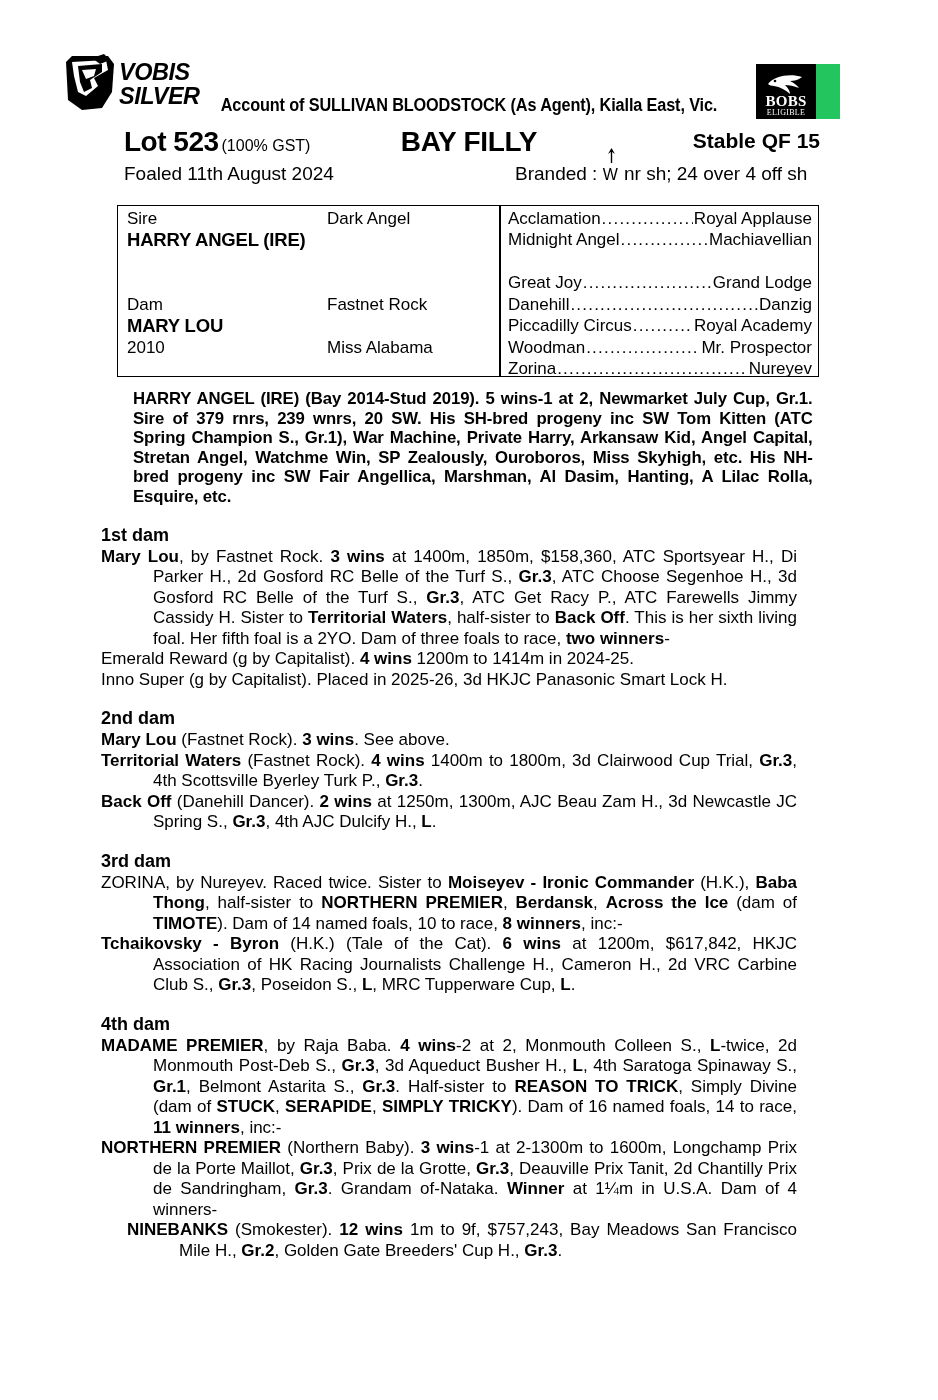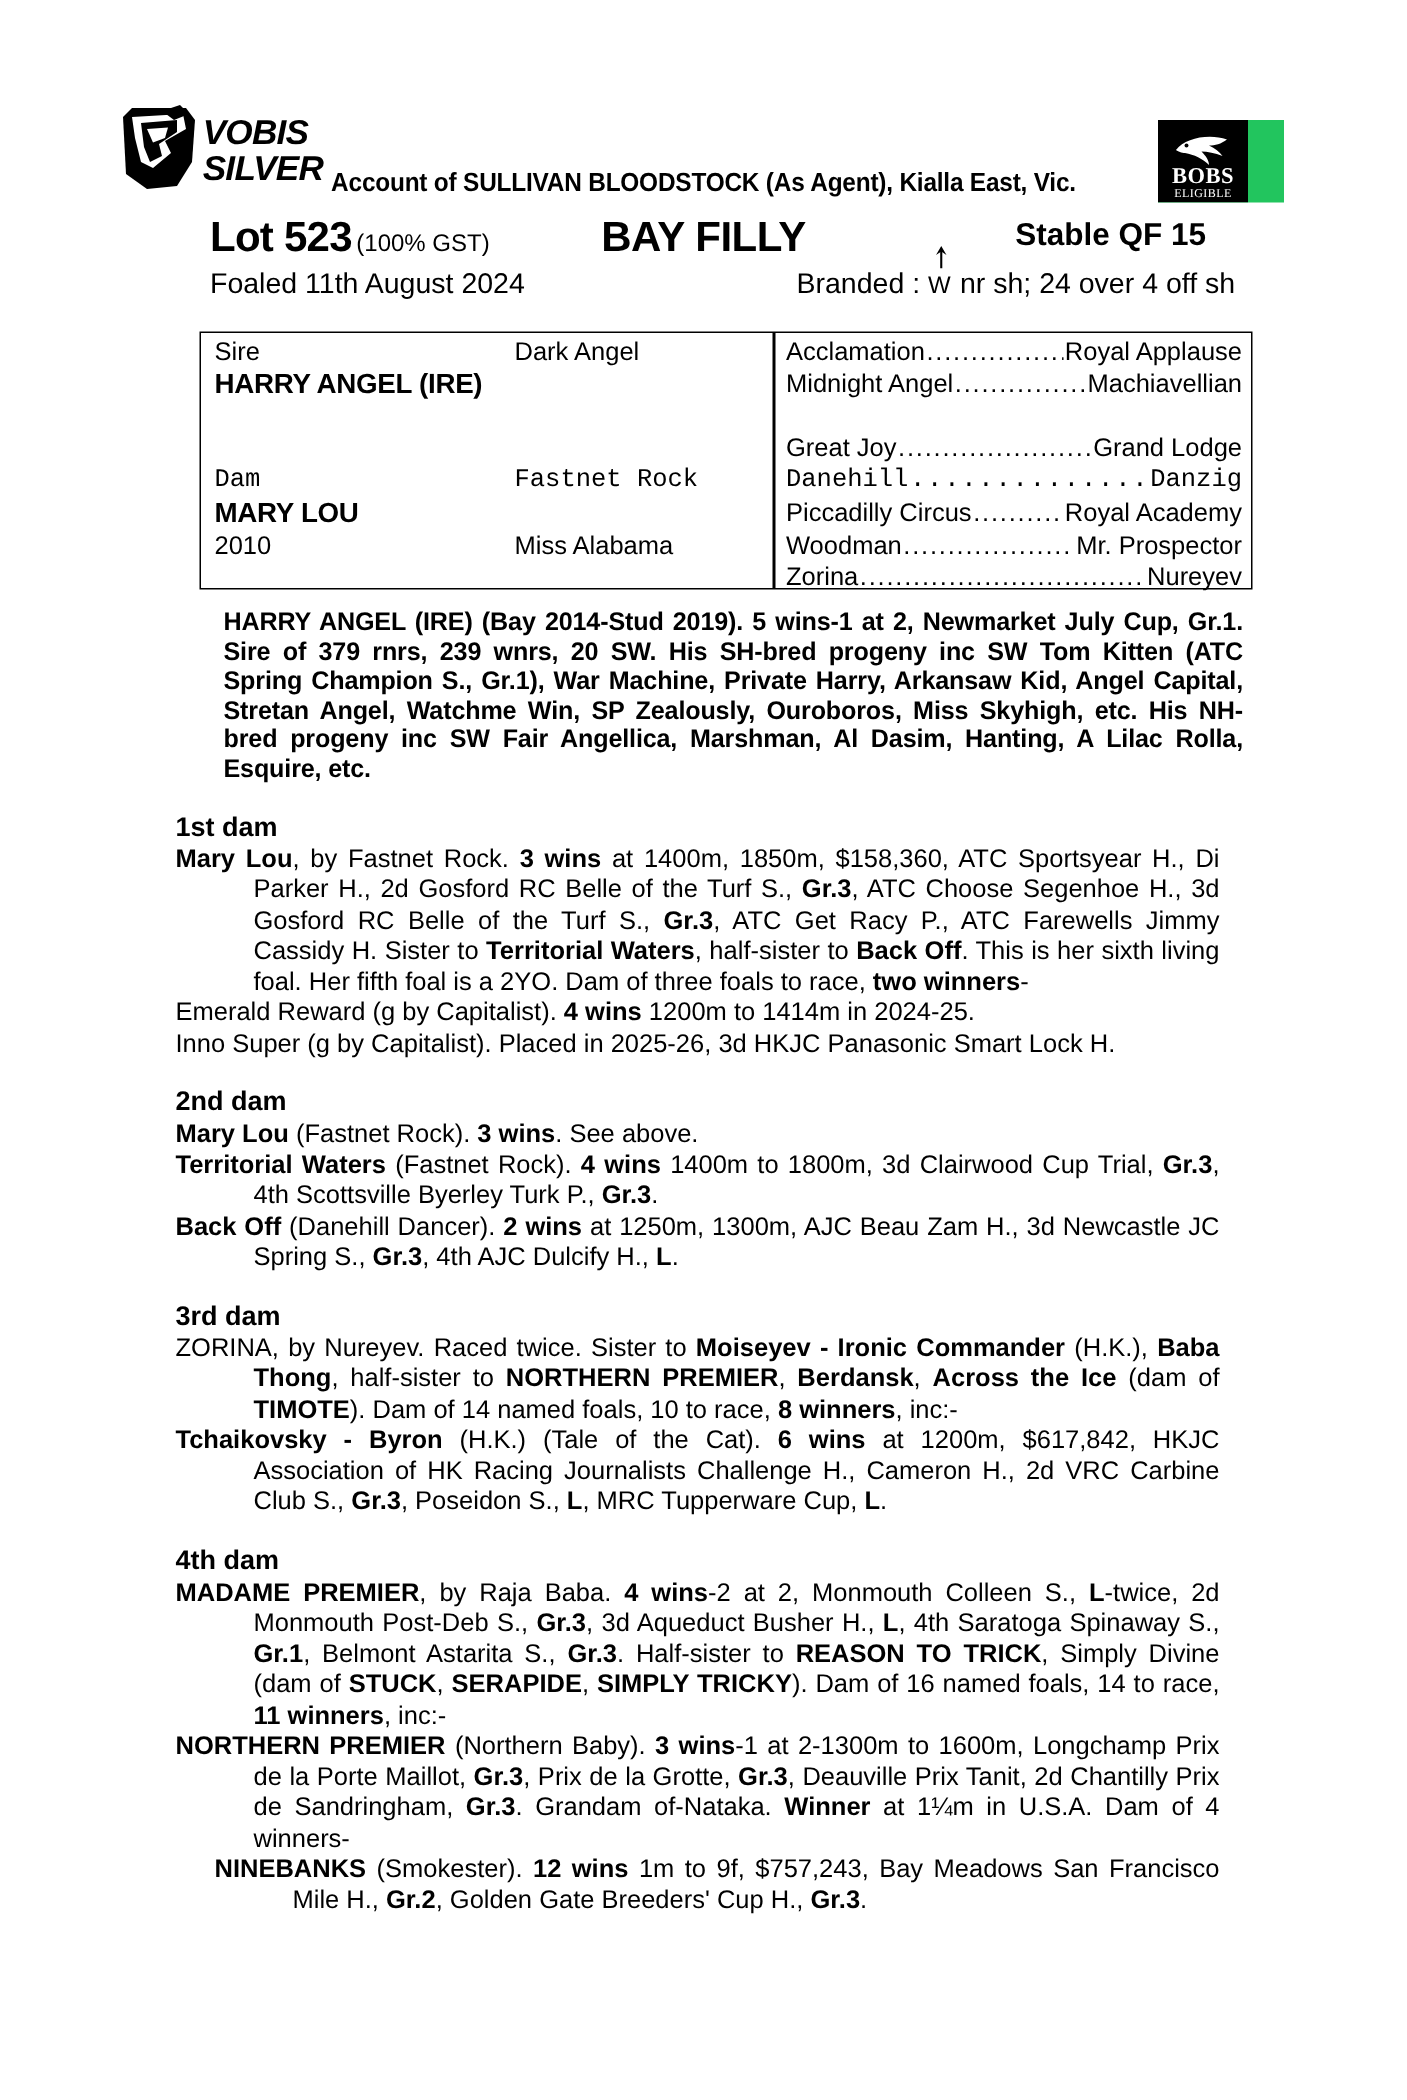--- a/index.html
+++ b/index.html
@@ -12,21 +12,21 @@
     height: 1400px;
     font-family: "Liberation Sans", sans-serif;
     color: #000000;
     position: relative;
     overflow: hidden;
   }
   .page {
     position: relative;
     width: 938px;
     height: 1400px;
-    padding: 16px;
+    padding: 0;
     box-sizing: border-box;
     border-radius: 29px;
   }
 
   
   .header {
     position: relative;
     height: 122px;
   }
   .vobis-logo {
@@ -332,21 +332,21 @@
 
 
       <div class="ped-row" style="top:66px;">
         <span class="ped-c3">
           <span class="gp-left">Great Joy</span>
           <span class="lead"></span>
           <span class="gp-right">Grand Lodge</span>
         </span>
       </div>
 
-      <div class="ped-row" style="top:88px;font-family:Liberation Mono, monospace;">
+      <div class="ped-row" style="top:88px;">
         <span class="ped-c1">Dam</span>
         <span class="ped-c2">Fastnet Rock</span>
         <span class="ped-c3">
           <span class="gp-left">Danehill</span>
           <span class="lead"></span>
           <span class="gp-right">Danzig</span>
         </span>
       </div>
 
       <div class="ped-row" style="top:109px;">

